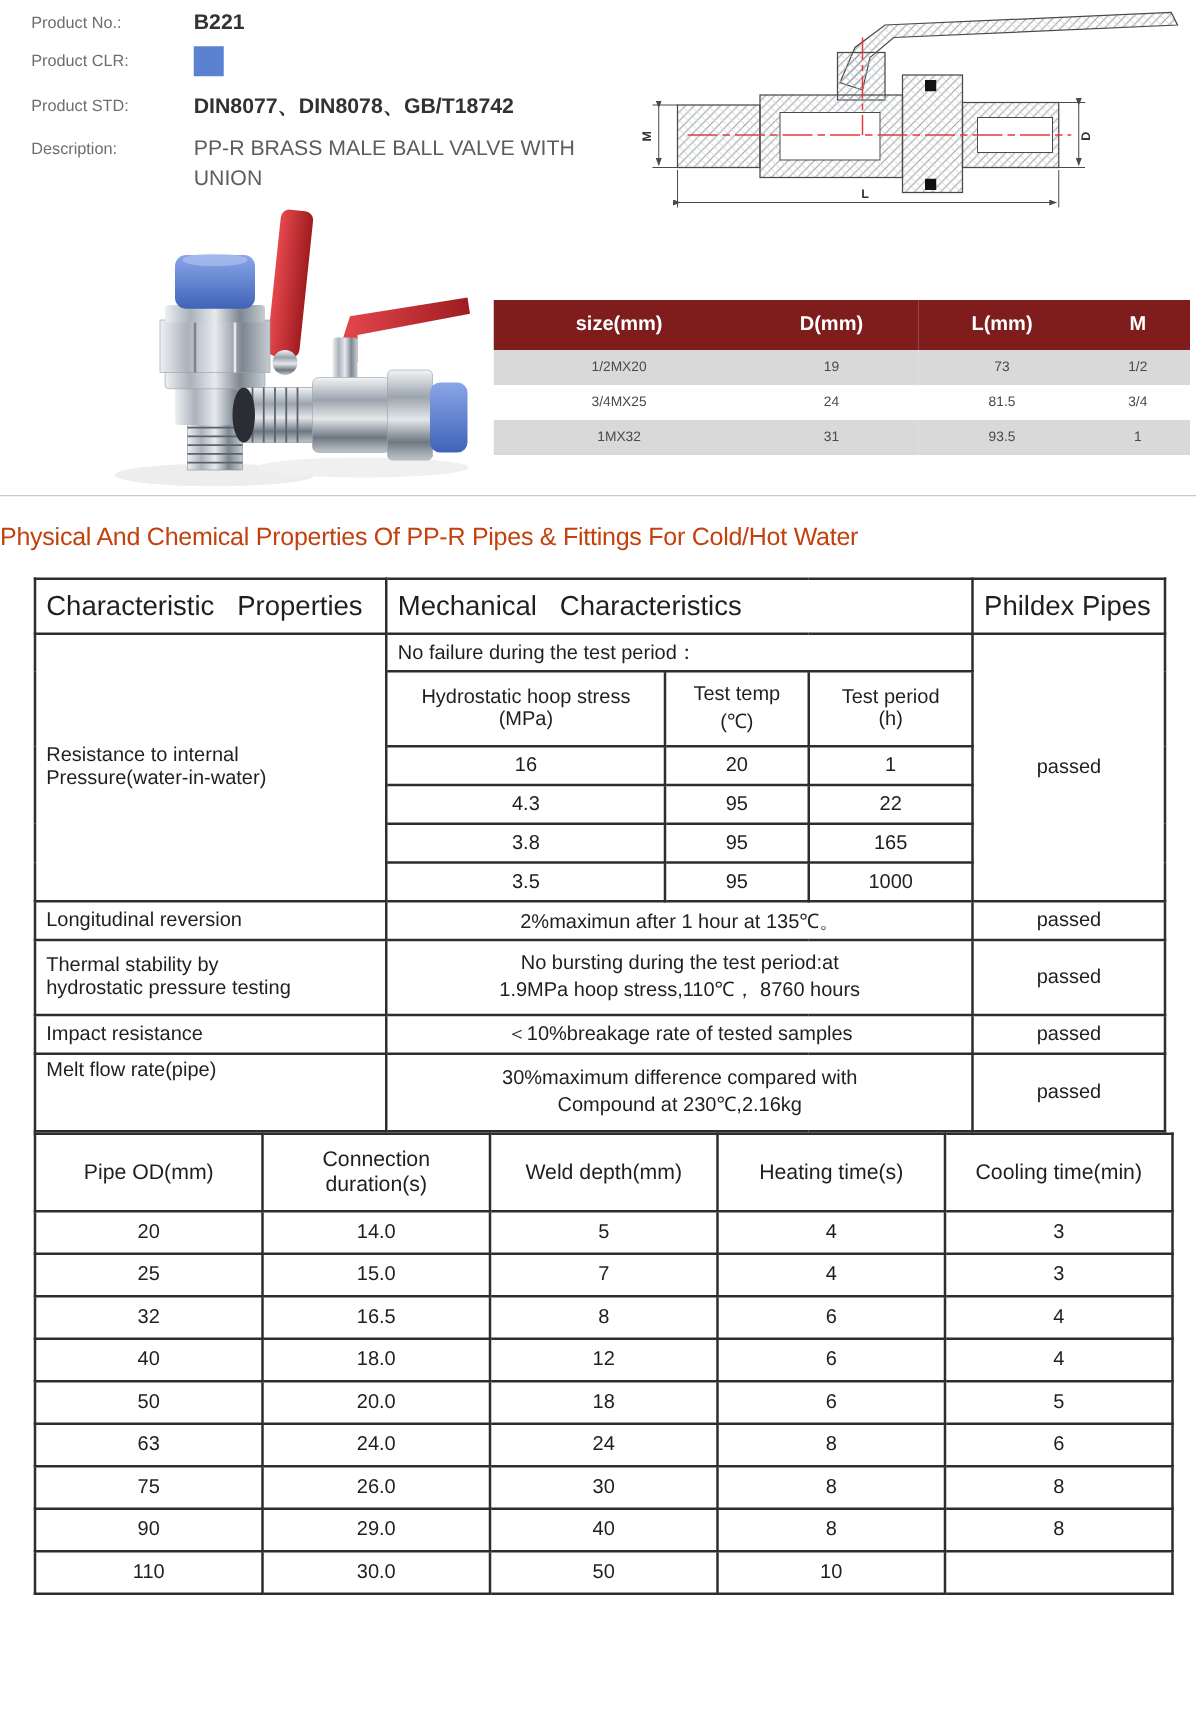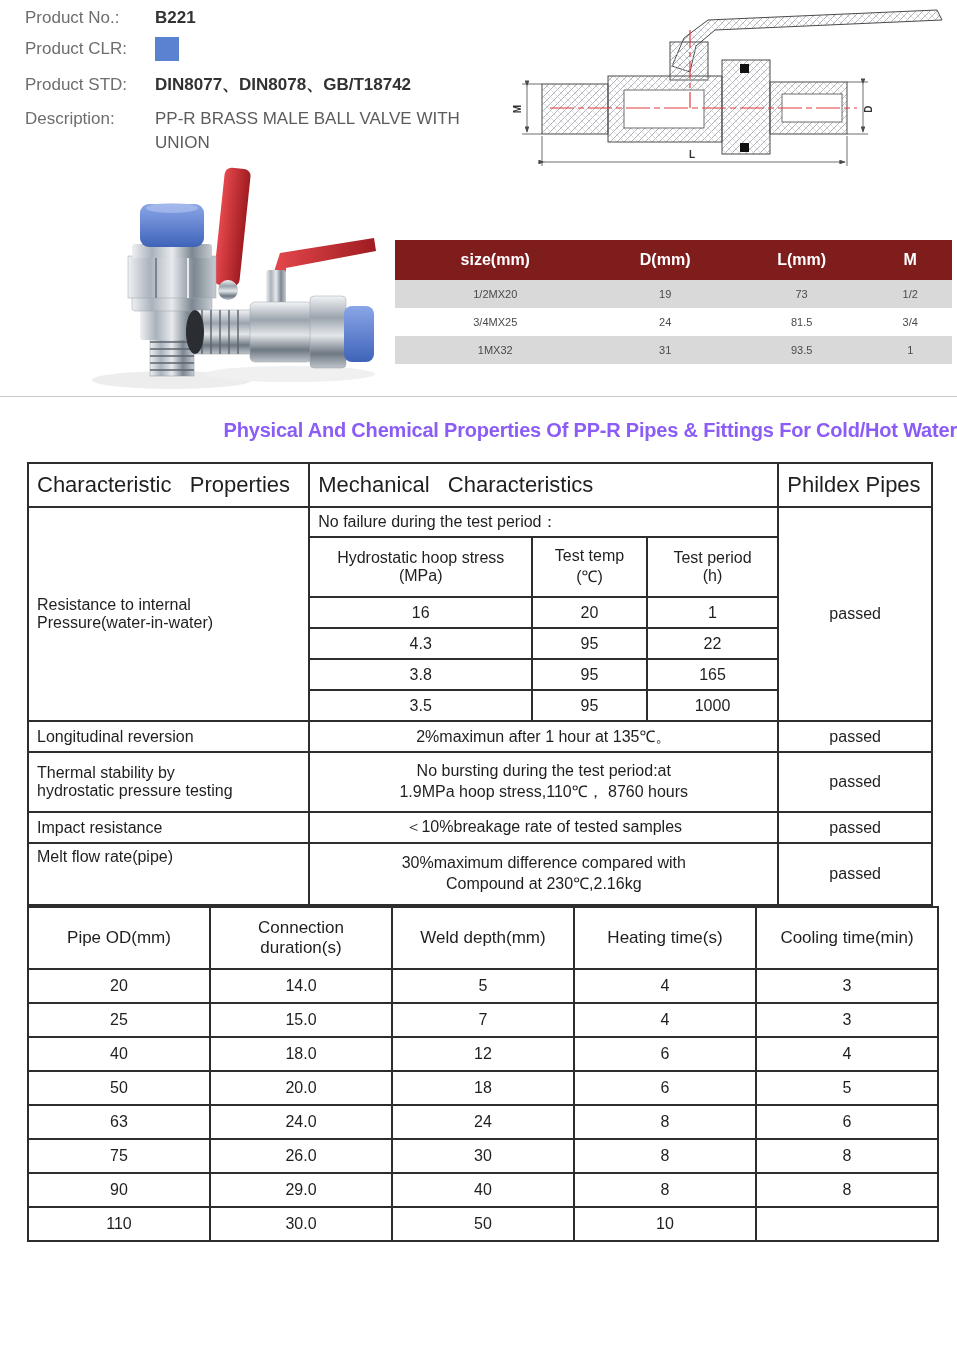--- a/index.html
+++ b/index.html
@@ -6,21 +6,21 @@
   body{
     width:957px;height:1367px;overflow:hidden;background:#ffffff;
     font-family:"Liberation Sans",sans-serif;color:#1f1f1f;
   }
   .page{position:relative;width:957px;height:1367px;}
 
   
   .top{position:relative;height:396px;}
   .pi{position:absolute;left:25px;top:6px;width:470px;}
   .pi-row{display:flex;align-items:flex-start;}
-  .pi-label{width:130px;color:#6e6e6e;font-size:17px;line-height:24px;flex:0 0 130px;}
+  .pi-label{width:130px;color:#6e6e6e;font-size:13px;line-height:24px;flex:0 0 130px;}
   .pi-value{font-weight:bold;color:#323232;font-size:17px;line-height:24px;white-space:pre-line;}
   .pi-value.plain{font-weight:normal;color:#5c5c5c;}
   .row-no{margin-bottom:7px;}
   .row-clr{margin-bottom:12px;}
   .row-std{margin-bottom:10px;}
   .swatch{width:24px;height:24px;display:inline-block;}
 
   .drawing{position:absolute;left:512px;top:2px;}
   .photo{position:absolute;left:22px;top:158px;}
 
@@ -30,21 +30,21 @@
   .size-table td{height:26px;text-align:center;font-size:11px;color:#4a4a4a;}
   .size-table tbody tr:nth-child(odd){background:#d9d9d9;}
   .size-table th:nth-child(1){width:36%;}
   .size-table th:nth-child(2){width:25%;}
   .size-table th:nth-child(3){width:24%;}
   .size-table th:nth-child(4){width:15%;}
 
   .divider{border:none;border-top:1px solid #c9c9c9;margin:0;}
 
   
-  .sec-title{text-align:right;font-size:20px;font-weight:bold;color:#8b5cf6;margin:22px 0 20px;letter-spacing:-0.2px;}
+  .sec-title{text-align:left;font-size:20px;font-weight:normal;color:#c2410c;margin:22px 0 20px;letter-spacing:-0.2px;}
   .sec-title.second{font-size:21px;margin:30px 0 26px;}
 
   
   .props{border-collapse:collapse;margin-left:27px;width:906px;table-layout:fixed;font-size:16px;color:#1f1f1f;}
   .props th,.props td{border:2px solid #2d2d2d;padding:2px 8px;vertical-align:middle;}
   .props th{font-weight:normal;font-size:22px;text-align:left;white-space:pre-wrap;}
   .props .name{text-align:left;white-space:pre-line;}
   .props .desc{text-align:center;white-space:pre-line;}
   .props .center{text-align:center;margin-left:16px;}
   .props .top-align{vertical-align:top;padding-top:4px;}
@@ -328,20 +328,27 @@
           <td>3</td>
         </tr>
         <tr>
           <td>25</td>
           <td>15.0</td>
           <td>7</td>
           <td>4</td>
           <td>3</td>
         </tr>
         <tr>
+          <td>32</td>
+          <td>16.5</td>
+          <td>8</td>
+          <td>6</td>
+          <td>4</td>
+        </tr>
+        <tr>
           <td>40</td>
           <td>18.0</td>
           <td>12</td>
           <td>6</td>
           <td>4</td>
         </tr>
         <tr>
           <td>50</td>
           <td>20.0</td>
           <td>18</td>

